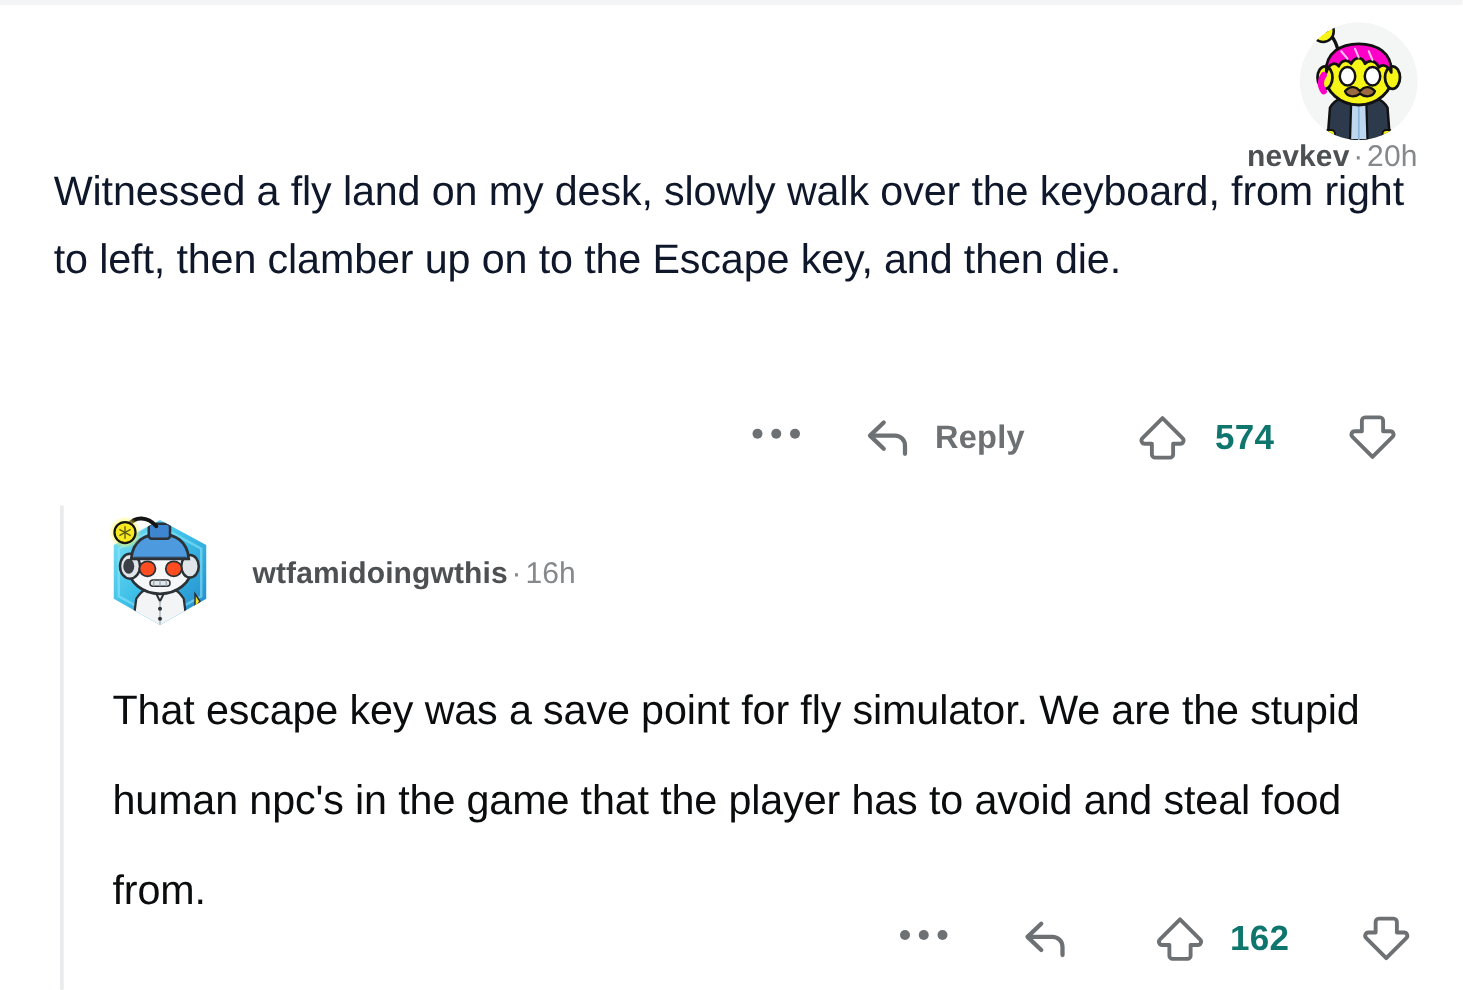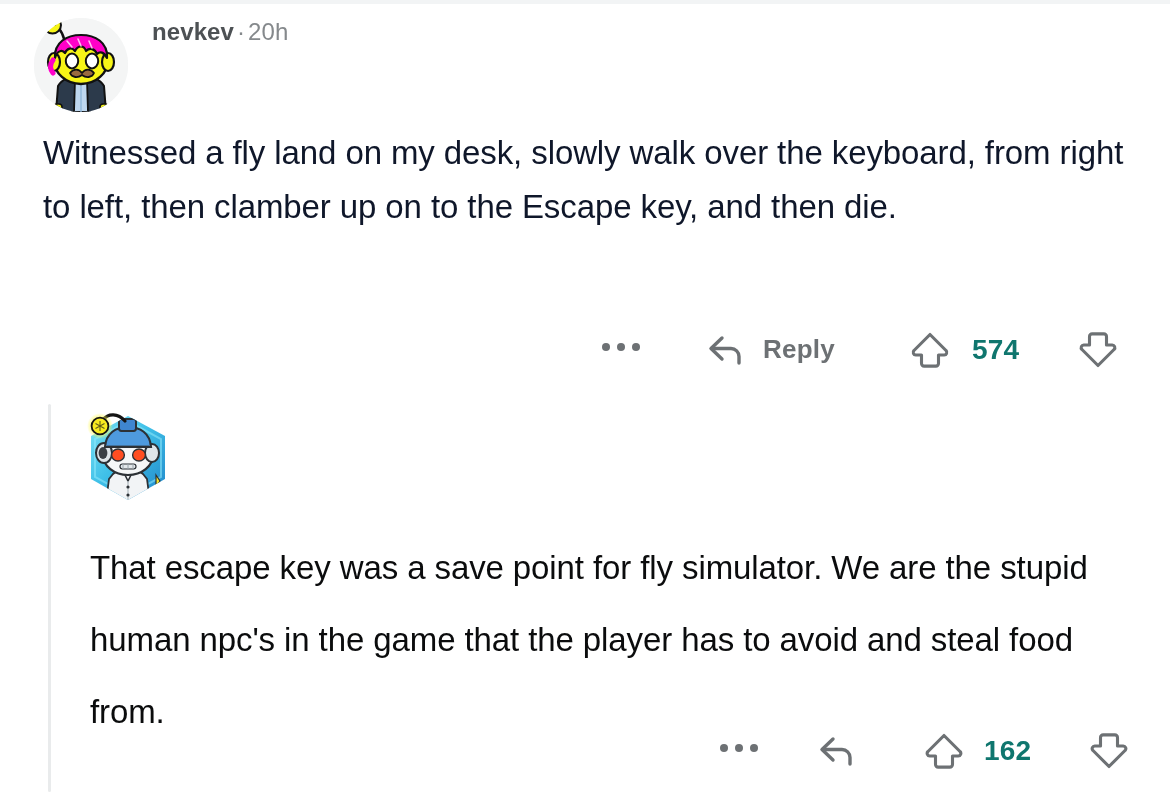--- a/index.html
+++ b/index.html
@@ -25,22 +25,23 @@
   }
 
   
   #comment-1 {
     position: absolute;
     top: 18px; left: 34px;
     width: 1100px;
   }
   .c1-header {
     display: flex;
-    align-items: flex-start;
+    align-items: flex-end;
     height: 96px;
+    flex-direction: column;
   }
   .avatar-1 {
     position: relative;
     width: 94px; height: 94px;
     border-radius: 50%;
     background: #f4f5f5;
     flex: 0 0 auto;
     overflow: visible;
   }
   .avatar-1 svg { display: block; width: 94px; height: 94px; }
@@ -101,21 +102,21 @@
   .ico { display: block; }
 
   #actions-1 {
     position: absolute;
     top: 325px;
     left: 597px;
     width: 540px;
     height: 52px;
   }
   #actions-1 .dots { position: absolute; left: 5px; top: 18px; }
-  #actions-1 .reply-btn { position: absolute; left: 104px; top: 0px; display:flex; align-items:center; }
+  #actions-1 .reply-btn { position: absolute; left: 89px; top: 0px; display:flex; align-items:center; }
   #actions-1 .upvote-btn { position: absolute; left: 310px; top: 2px; }
   #actions-1 .score { position: absolute; left: 375px; top: 9px; }
   #actions-1 .downvote-btn { position: absolute; left: 478px; top: 2px; }
 
   #actions-2 {
     position: absolute;
     top: 726px;
     left: 716px;
     width: 420px;
     height: 52px;
@@ -311,20 +312,23 @@
             <path d="M35 85 l3 4 l-3 4 z" fill="#f5e12a" stroke="#2c3136" stroke-width="1.1"></path>
           </g>
 
           <path d="M49 14 C42 6, 32 6, 27 13" stroke="#141414" stroke-width="3.2" fill="none" stroke-linecap="round"></path>
           <circle cx="24" cy="19" r="13" fill="url(#glow)" opacity=".85"></circle>
           <circle cx="24" cy="19" r="8.4" fill="#f7ea1f" stroke="#141414" stroke-width="1.8"></circle>
           <path d="M24 14 v10 M19.5 16.5 l9 5 M28.5 16.5 l-9 5" stroke="#141414" stroke-width="1.1" opacity=".65"></path>
         </svg>
       </div>
 
+      <div class="c2-meta meta">
+        <span class="author">wtfamidoingwthis</span><span class="sep">·</span><span class="time">16h</span>
+      </div>
     </div>
 
     <div class="c2-body">That escape key was a save point for fly simulator. We are the stupid human npc's in the game that the player has to avoid and steal food from.</div>
   </div>
 
   <div id="actions-2" class="actions">
 
     <div class="dots">
       <i></i>
         <i></i>

